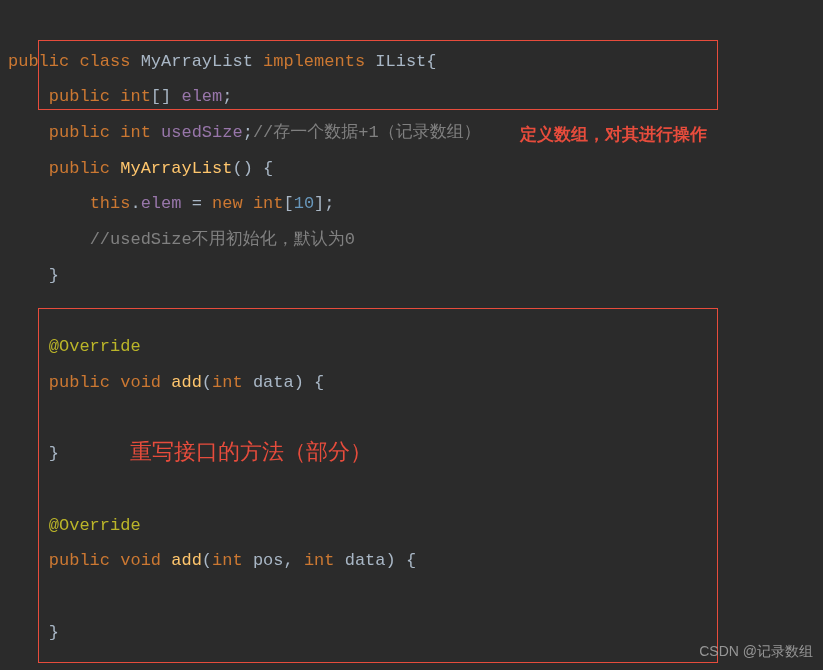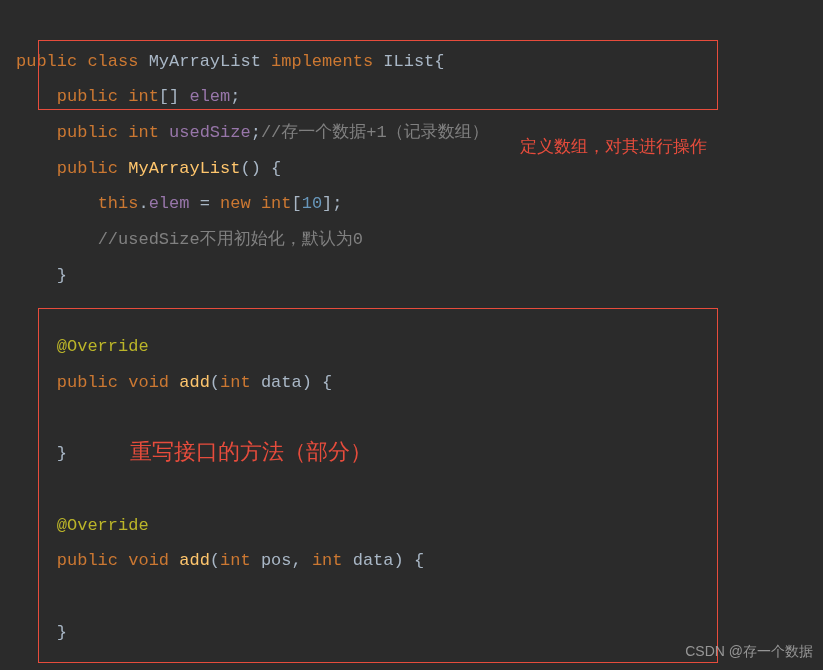--- a/index.html
+++ b/index.html
@@ -15,21 +15,20 @@
       color: #a9b7c6;
       padding: 8px;
       width: 823px;
       height: 670px;
       overflow: hidden;
       position: relative;
     }
     .code-container {
       position: relative;
       white-space: pre;
-      margin-left: 8px;
     }
     .kw { color: #cc7832; }
     .class-name { color: #a9b7c6; }
     .method { color: #ffc66d; }
     .field { color: #9876aa; }
     .annotation { color: #bbb529; }
     .comment { color: #808080; }
     .number { color: #6897bb; }
     .punct { color: #a9b7c6; }
     .param { color: #a9b7c6; }
@@ -48,26 +47,27 @@
       border: 1.5px solid #e74c3c;
       top: 308px;
       left: 38px;
       width: 680px;
       height: 355px;
       pointer-events: none;
     }
     .red-annotation1 {
       position: absolute;
       color: #e74c3c;
-      top: 134px;
+      top: 122px;
       left: 520px;
       font-size: 17px;
       line-height: 1.6;
       width: 200px;
       white-space: normal;
+      font-weight: bold;
     }
     .red-annotation2 {
       position: absolute;
       color: #e74c3c;
       top: 436px;
       left: 130px;
       font-size: 22px;
       line-height: 1.6;
     }
     .watermark {
@@ -102,13 +102,13 @@
 <span> </span>
 <span>    <span class="punct">}</span></span>
 </div>
 
 <div class="box1"></div>
 <div class="box2"></div>
 
 <div class="red-annotation1">定义数组，对其进行操作</div>
 <div class="red-annotation2">重写接口的方法（部分）</div>
 
-<div class="watermark">CSDN @存一个数据</div>
+<div class="watermark">CSDN @记录数组</div>
 
 </body></html>

